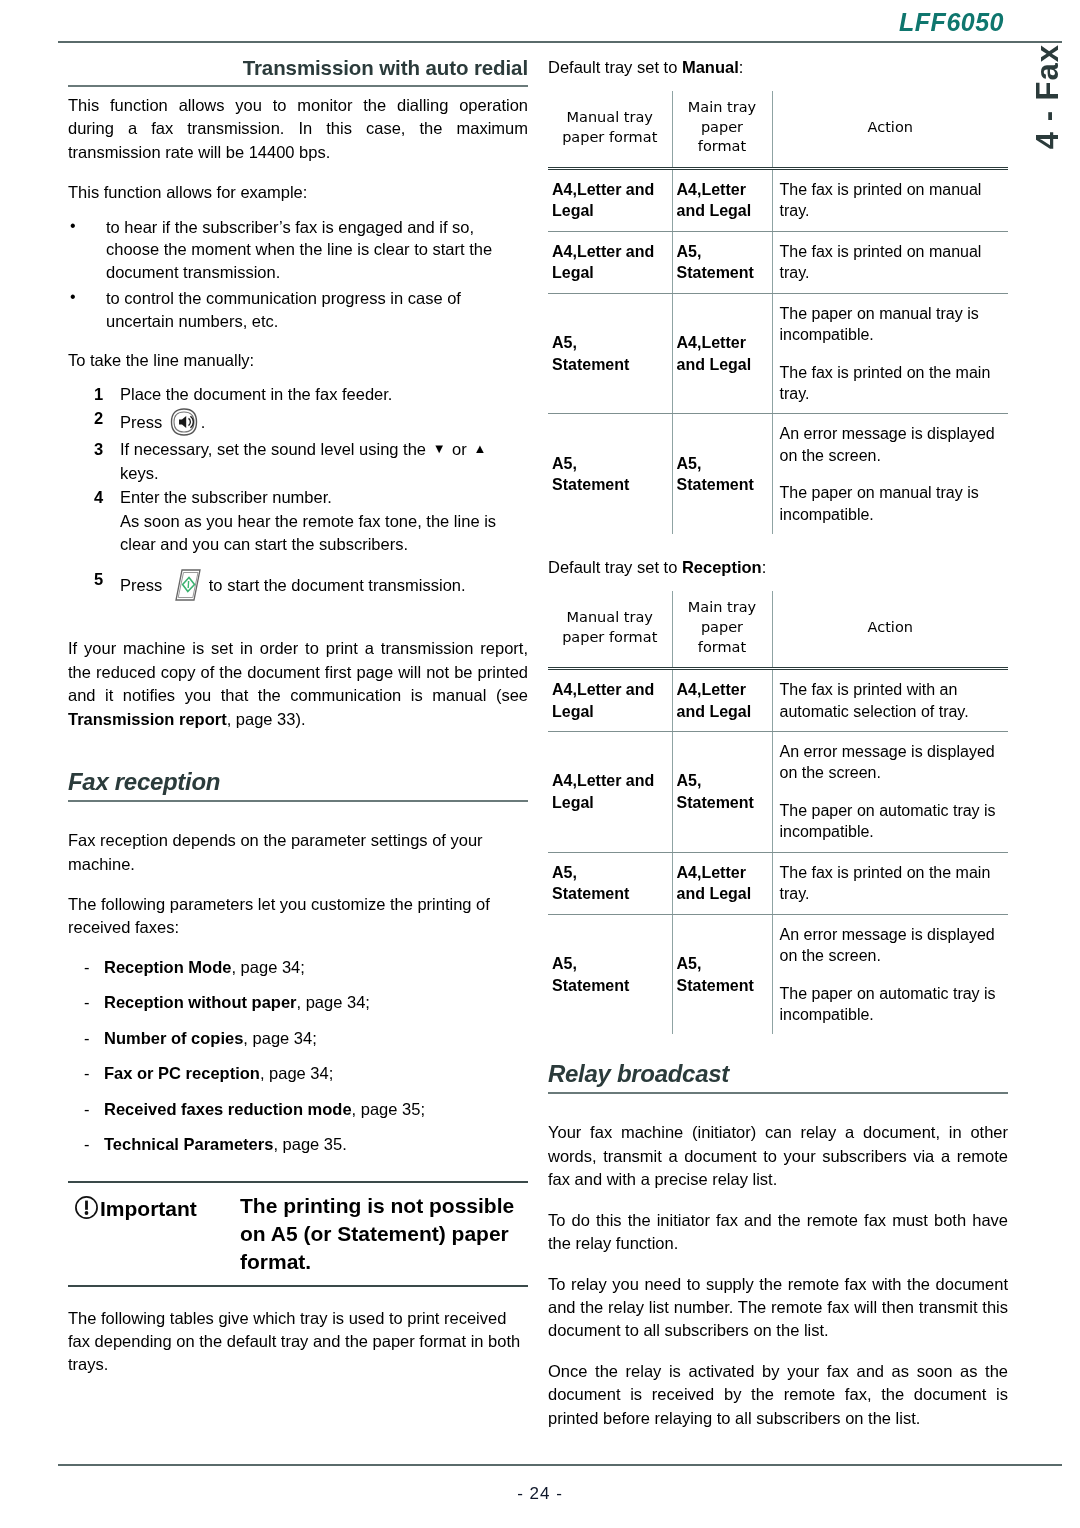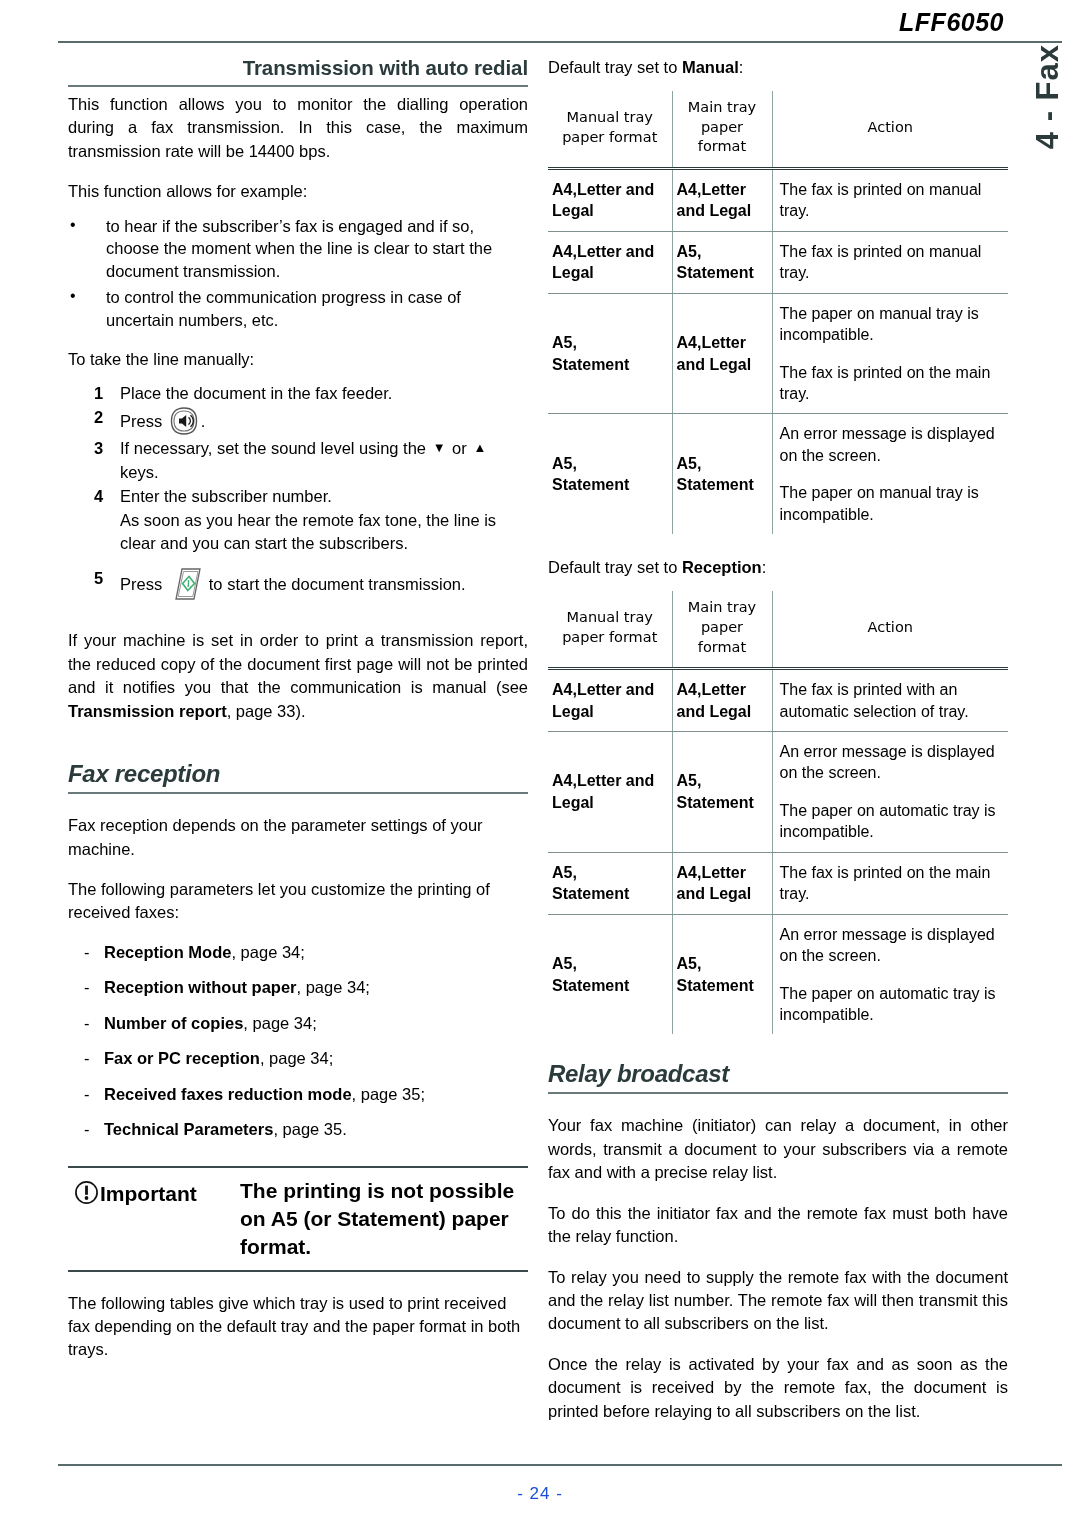--- a/index.html
+++ b/index.html
@@ -30,21 +30,21 @@
     height: 34px;
   }
   .header-title {
     position: absolute;
     right: 58px;
     top: 0;
     font-style: italic;
     font-weight: bold;
     font-size: 25px;
     letter-spacing: 0.5px;
-    color: #000000;
+    color: #0f766e;
   }
   .header-rule {
     position: absolute;
     left: 58px;
     right: 18px;
     top: 41px;
     height: 0;
     border-top: 2px solid #5a6b6b;
   }
 
@@ -56,21 +56,21 @@
     height: 0;
     border-top: 2px solid #5a6b6b;
   }
   .footer-pageno {
     position: absolute;
     left: 0;
     right: 0;
     bottom: 24px;
     text-align: center;
     font-size: 17px;
-    color: #1d4ed8;
+    color: #0f172a;
     letter-spacing: 1px;
   }
 
   .side-tab {
     position: absolute;
     right: 6px;
     top: 44px;
     width: 52px;
     height: 200px;
     display: flex;
@@ -112,21 +112,21 @@
     font-size: 24px;
     font-style: italic;
     font-weight: bold;
     color: #2b3b3b;
     padding-bottom: 4px;
     border-bottom: 2px solid #6a7a7a;
     letter-spacing: -0.3px;
   }
 
   p.body {
-    margin: 0 0 17px 0;
+    margin: 7px 0 17px 0;
     font-size: 16.5px;
     line-height: 1.42;
     text-align: justify;
     color: #000;
   }
   p.body.nojust { text-align: left; }
   p.tight { margin-bottom: 11px; }
   .spacer-12 { height: 12px; }
   .spacer-20 { height: 20px; }
 

